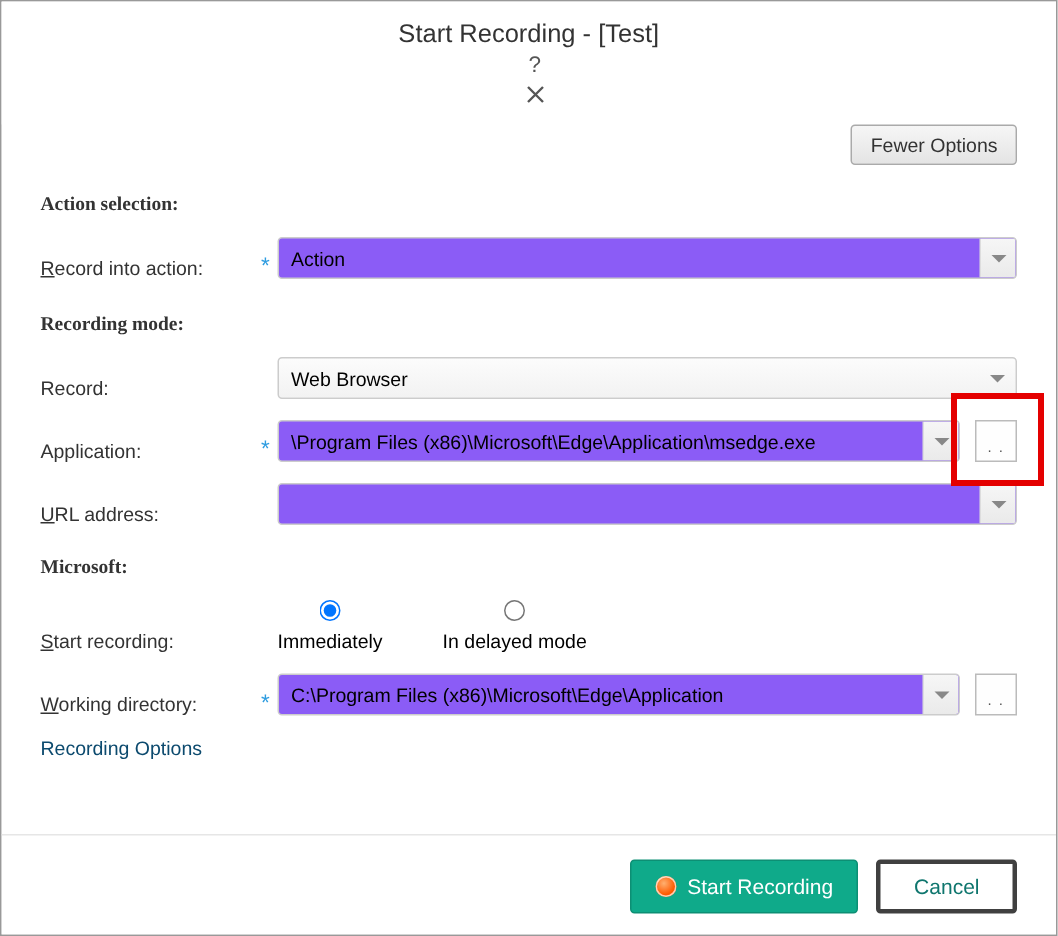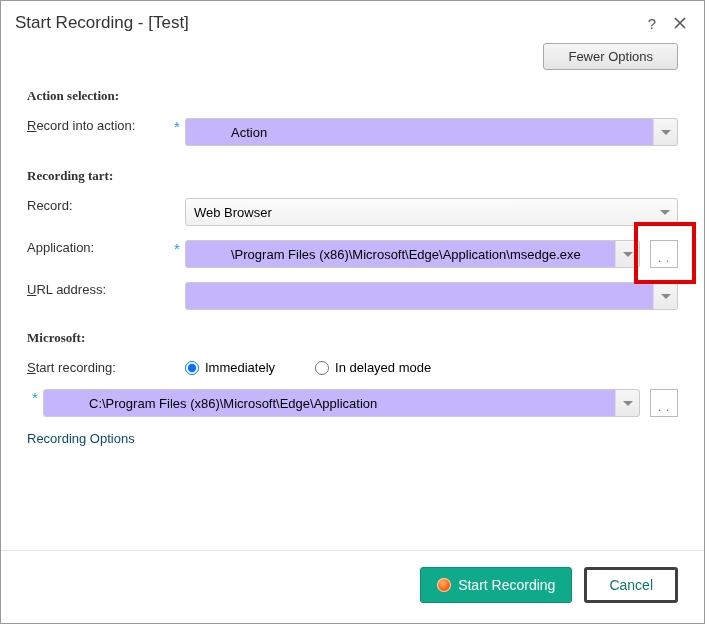--- a/index.html
+++ b/index.html
@@ -16,20 +16,21 @@
       width: 100%;
       height: 100%;
       display: flex;
       flex-direction: column;
     }
     .titlebar {
       display: flex;
       align-items: center;
       padding: 12px 14px 10px 14px;
       background: #fff;
+      flex-direction: column;
     }
     .titlebar h1 {
       font-size: 17px;
       font-weight: normal;
       color: #333;
       flex: 1;
     }
     .titlebar .icon-btn {
       width: 20px;
       height: 20px;
@@ -47,35 +48,35 @@
     }
     .options-row {
       display: flex;
       justify-content: flex-end;
       margin-bottom: 18px;
     }
     .btn-grey {
       background: linear-gradient(#f6f6f6, #e4e4e4);
       border: 1px solid #aaa;
       border-radius: 3px;
-      padding: 5px 24px;
+      padding: 5px 12px;
       font-size: 13px;
       cursor: pointer;
       color: #333;
     }
     .section-head {
       font-weight: bold;
       color: #333;
       font-size: 13px;
       margin: 6px 0 14px 0;
       font-family: Liberation Serif, serif;
     }
     .form-row {
       display: flex;
-      align-items: flex-start;
+      align-items: flex-end;
       margin-bottom: 14px;
     }
     .form-label {
       width: 142px;
       color: #333;
       position: relative;
     }
     .form-label .underline { text-decoration: underline; }
     .req-star {
       color: #2d9ce0;
@@ -119,21 +120,21 @@
       border-left: 1px solid #ddd;
       background: linear-gradient(#f6f6f6,#eaeaea);
       cursor: pointer;
     }
     .tri-down {
       width: 0; height: 0;
       border-left: 5px solid transparent;
       border-right: 5px solid transparent;
       border-top: 5px solid #888;
     }
-    .combo-flat { background: #c4b5fd; padding-left: 37px; }
+    .combo-flat { background: #8b5cf6; }
     .browse-btn {
       width: 28px;
       height: 28px;
       margin-left: 10px;
       border: 1px solid #bbb;
       background: #fefefe;
       display: flex;
       align-items: flex-end;
       justify-content: center;
       cursor: pointer;
@@ -146,20 +147,21 @@
       display: flex;
       align-items: center;
       gap: 40px;
       flex: 1;
     }
     .radio-group label {
       display: flex;
       align-items: center;
       gap: 6px;
       cursor: pointer;
+      flex-direction: column;
     }
     .radio-group input[type="radio"] {
       width: 14px; height: 14px;
     }
     .links-row {
       display: flex;
       justify-content: space-between;
       margin-top: 4px;
       margin-bottom: 30px;
     }
@@ -239,21 +241,21 @@
       <div class="combo-wrapper">
         <div class="combo combo-flat">
           <input class="combo-input" value="Action" style="">
           <div class="combo-arrow">
               <div class="tri-down"></div>
             </div>
         </div>
       </div>
     </div>
 
-    <div class="section-head" style="margin-top:22px">Recording tart:</div>
+    <div class="section-head" style="margin-top:22px">Recording mode:</div>
 
     <div class="form-row">
       <div class="form-label">Record:</div>
       <span class="star-slot"></span>
       <div class="combo-wrapper">
         <div class="combo">
           <span class="combo-input" style="padding-top:6px">Web Browser</span>
           <div class="combo-arrow" style="border-left:none;background:transparent">
               <div class="tri-down"></div>
             </div>
@@ -300,20 +302,21 @@
           <span>Immediately</span>
         </label>
         <label>
           <input type="radio" name="startmode" style="">
           <span>In delayed mode</span>
         </label>
       </div>
     </div>
 
     <div class="form-row">
+      <div class="form-label"><span class="underline">W</span>orking directory:</div>
       <span class="req-star">*</span>
       <div class="combo-wrapper">
         <div class="combo combo-flat">
           <input class="combo-input" value="C:\Program Files (x86)\Microsoft\Edge\Application" style="">
           <div class="combo-arrow">
               <div class="tri-down"></div>
             </div>
         </div>
         <div class="browse-btn">. .</div>
       </div>

